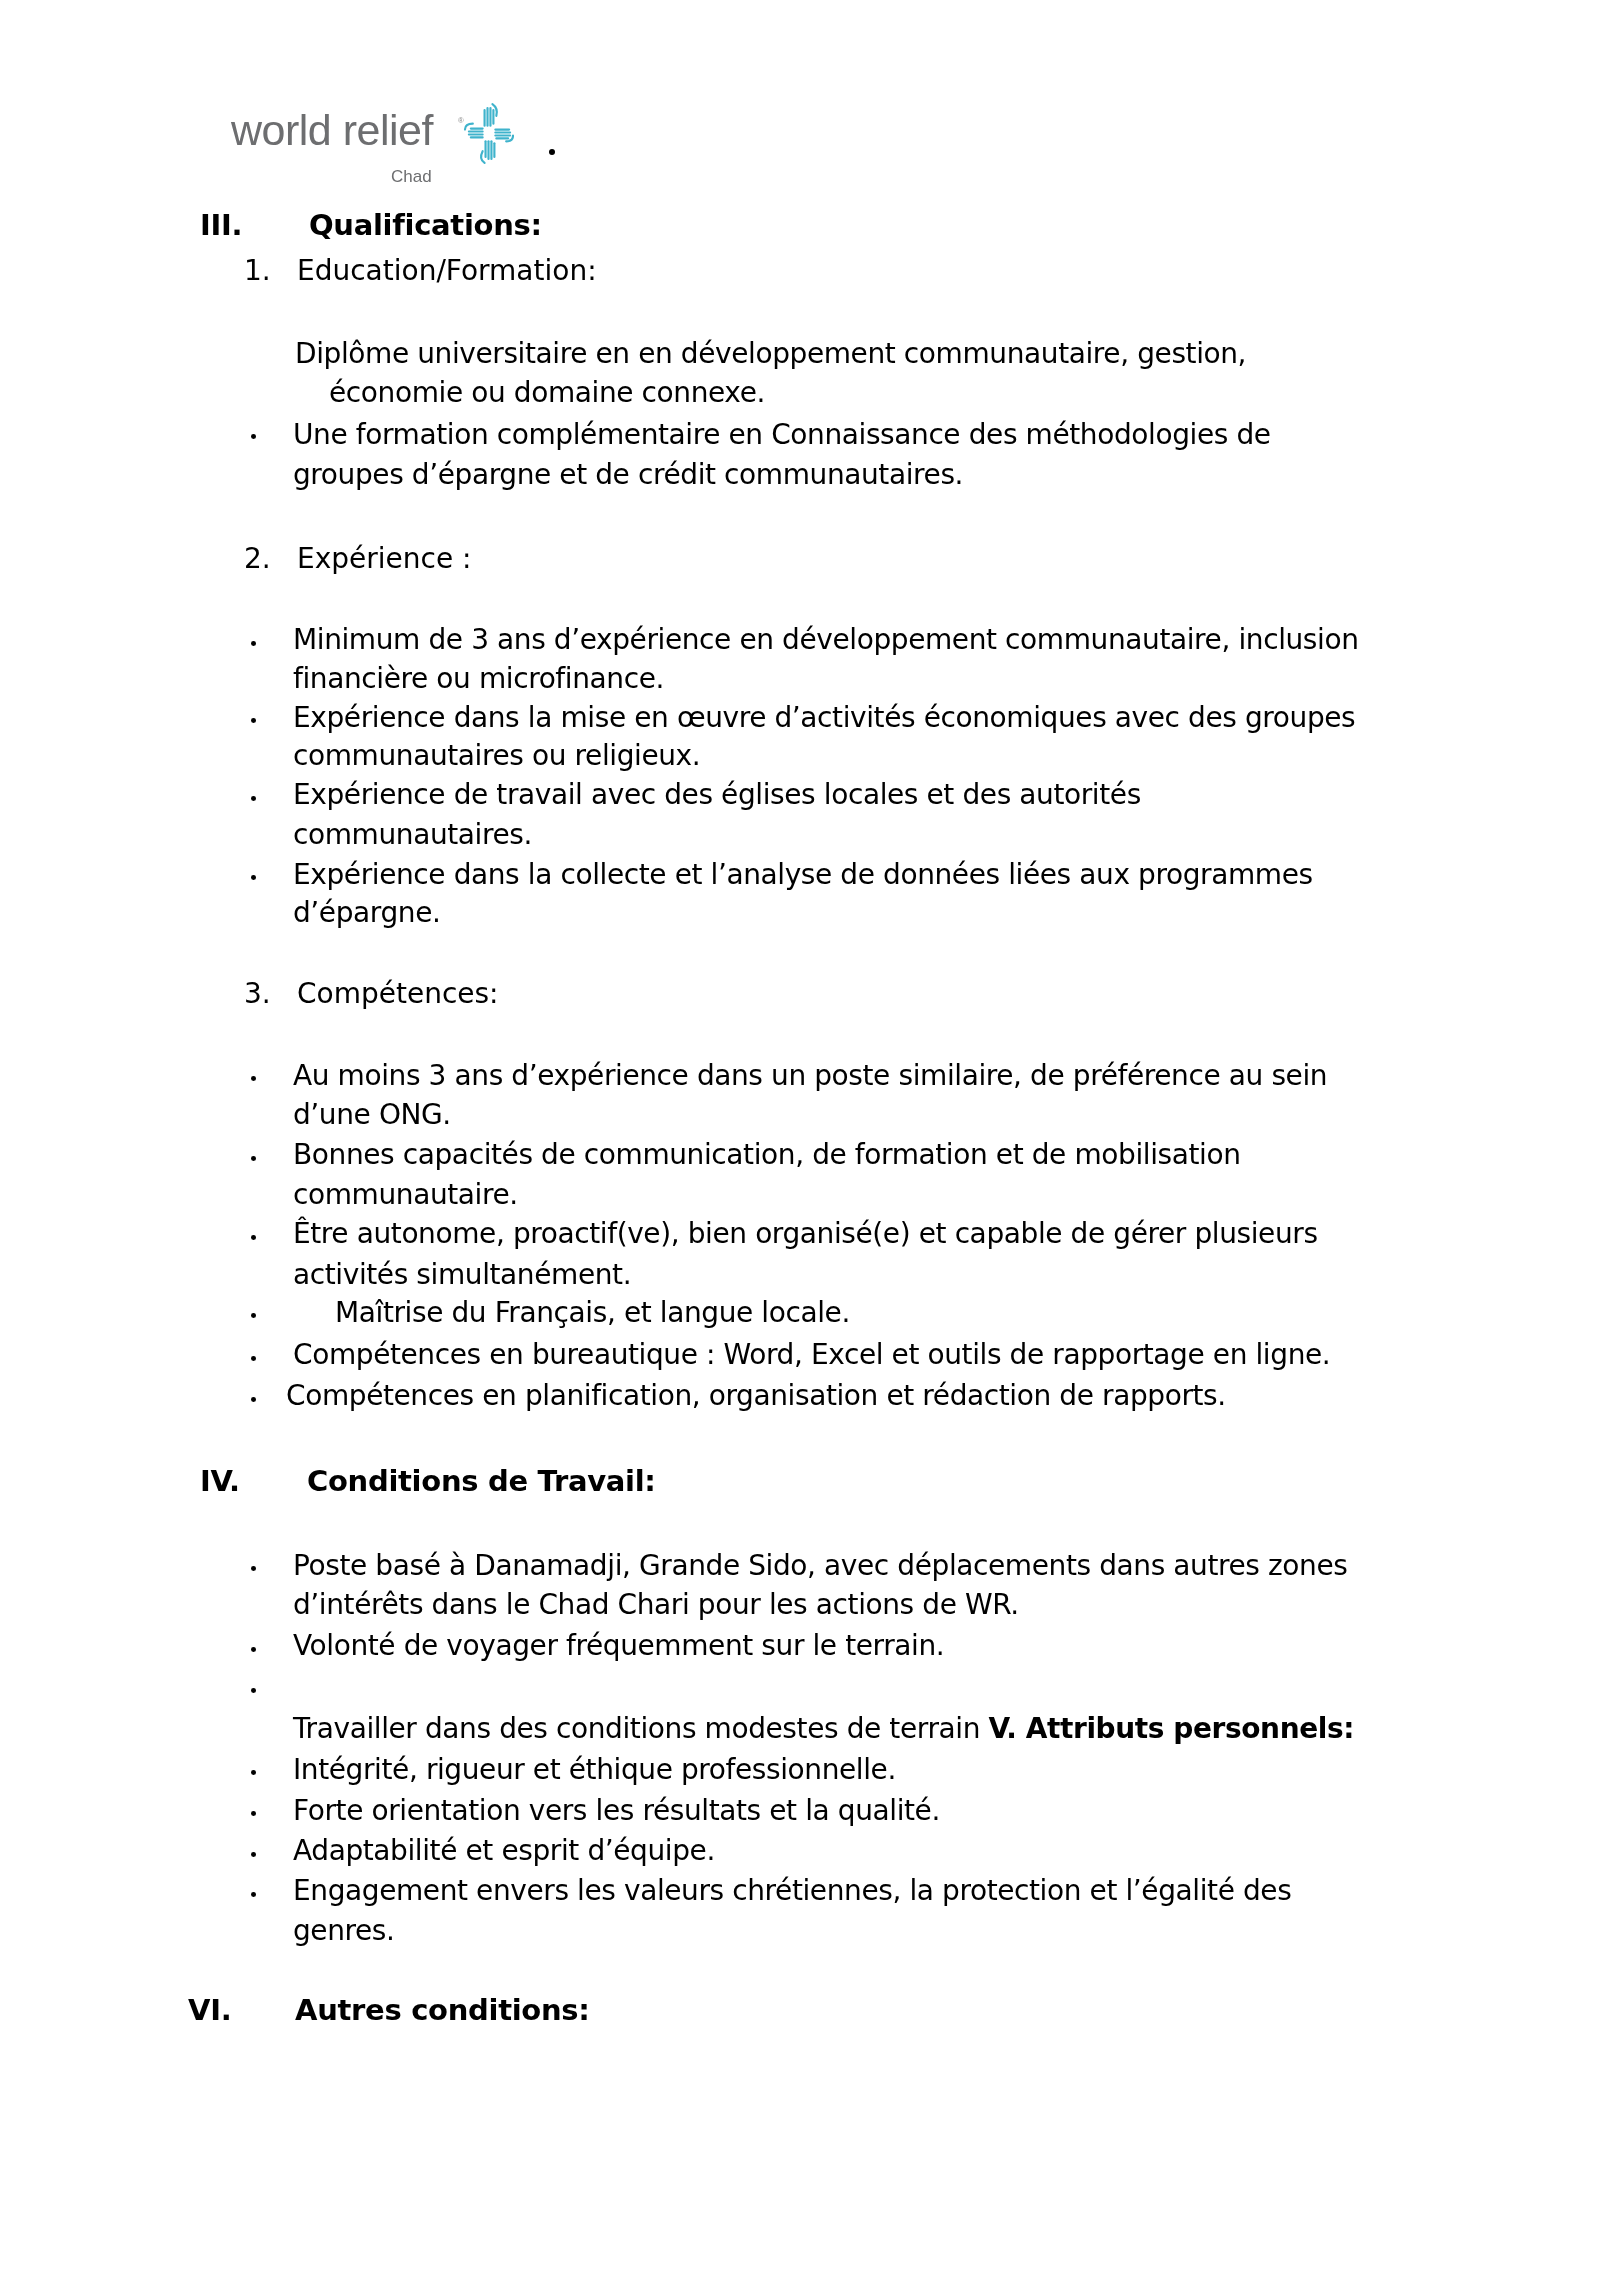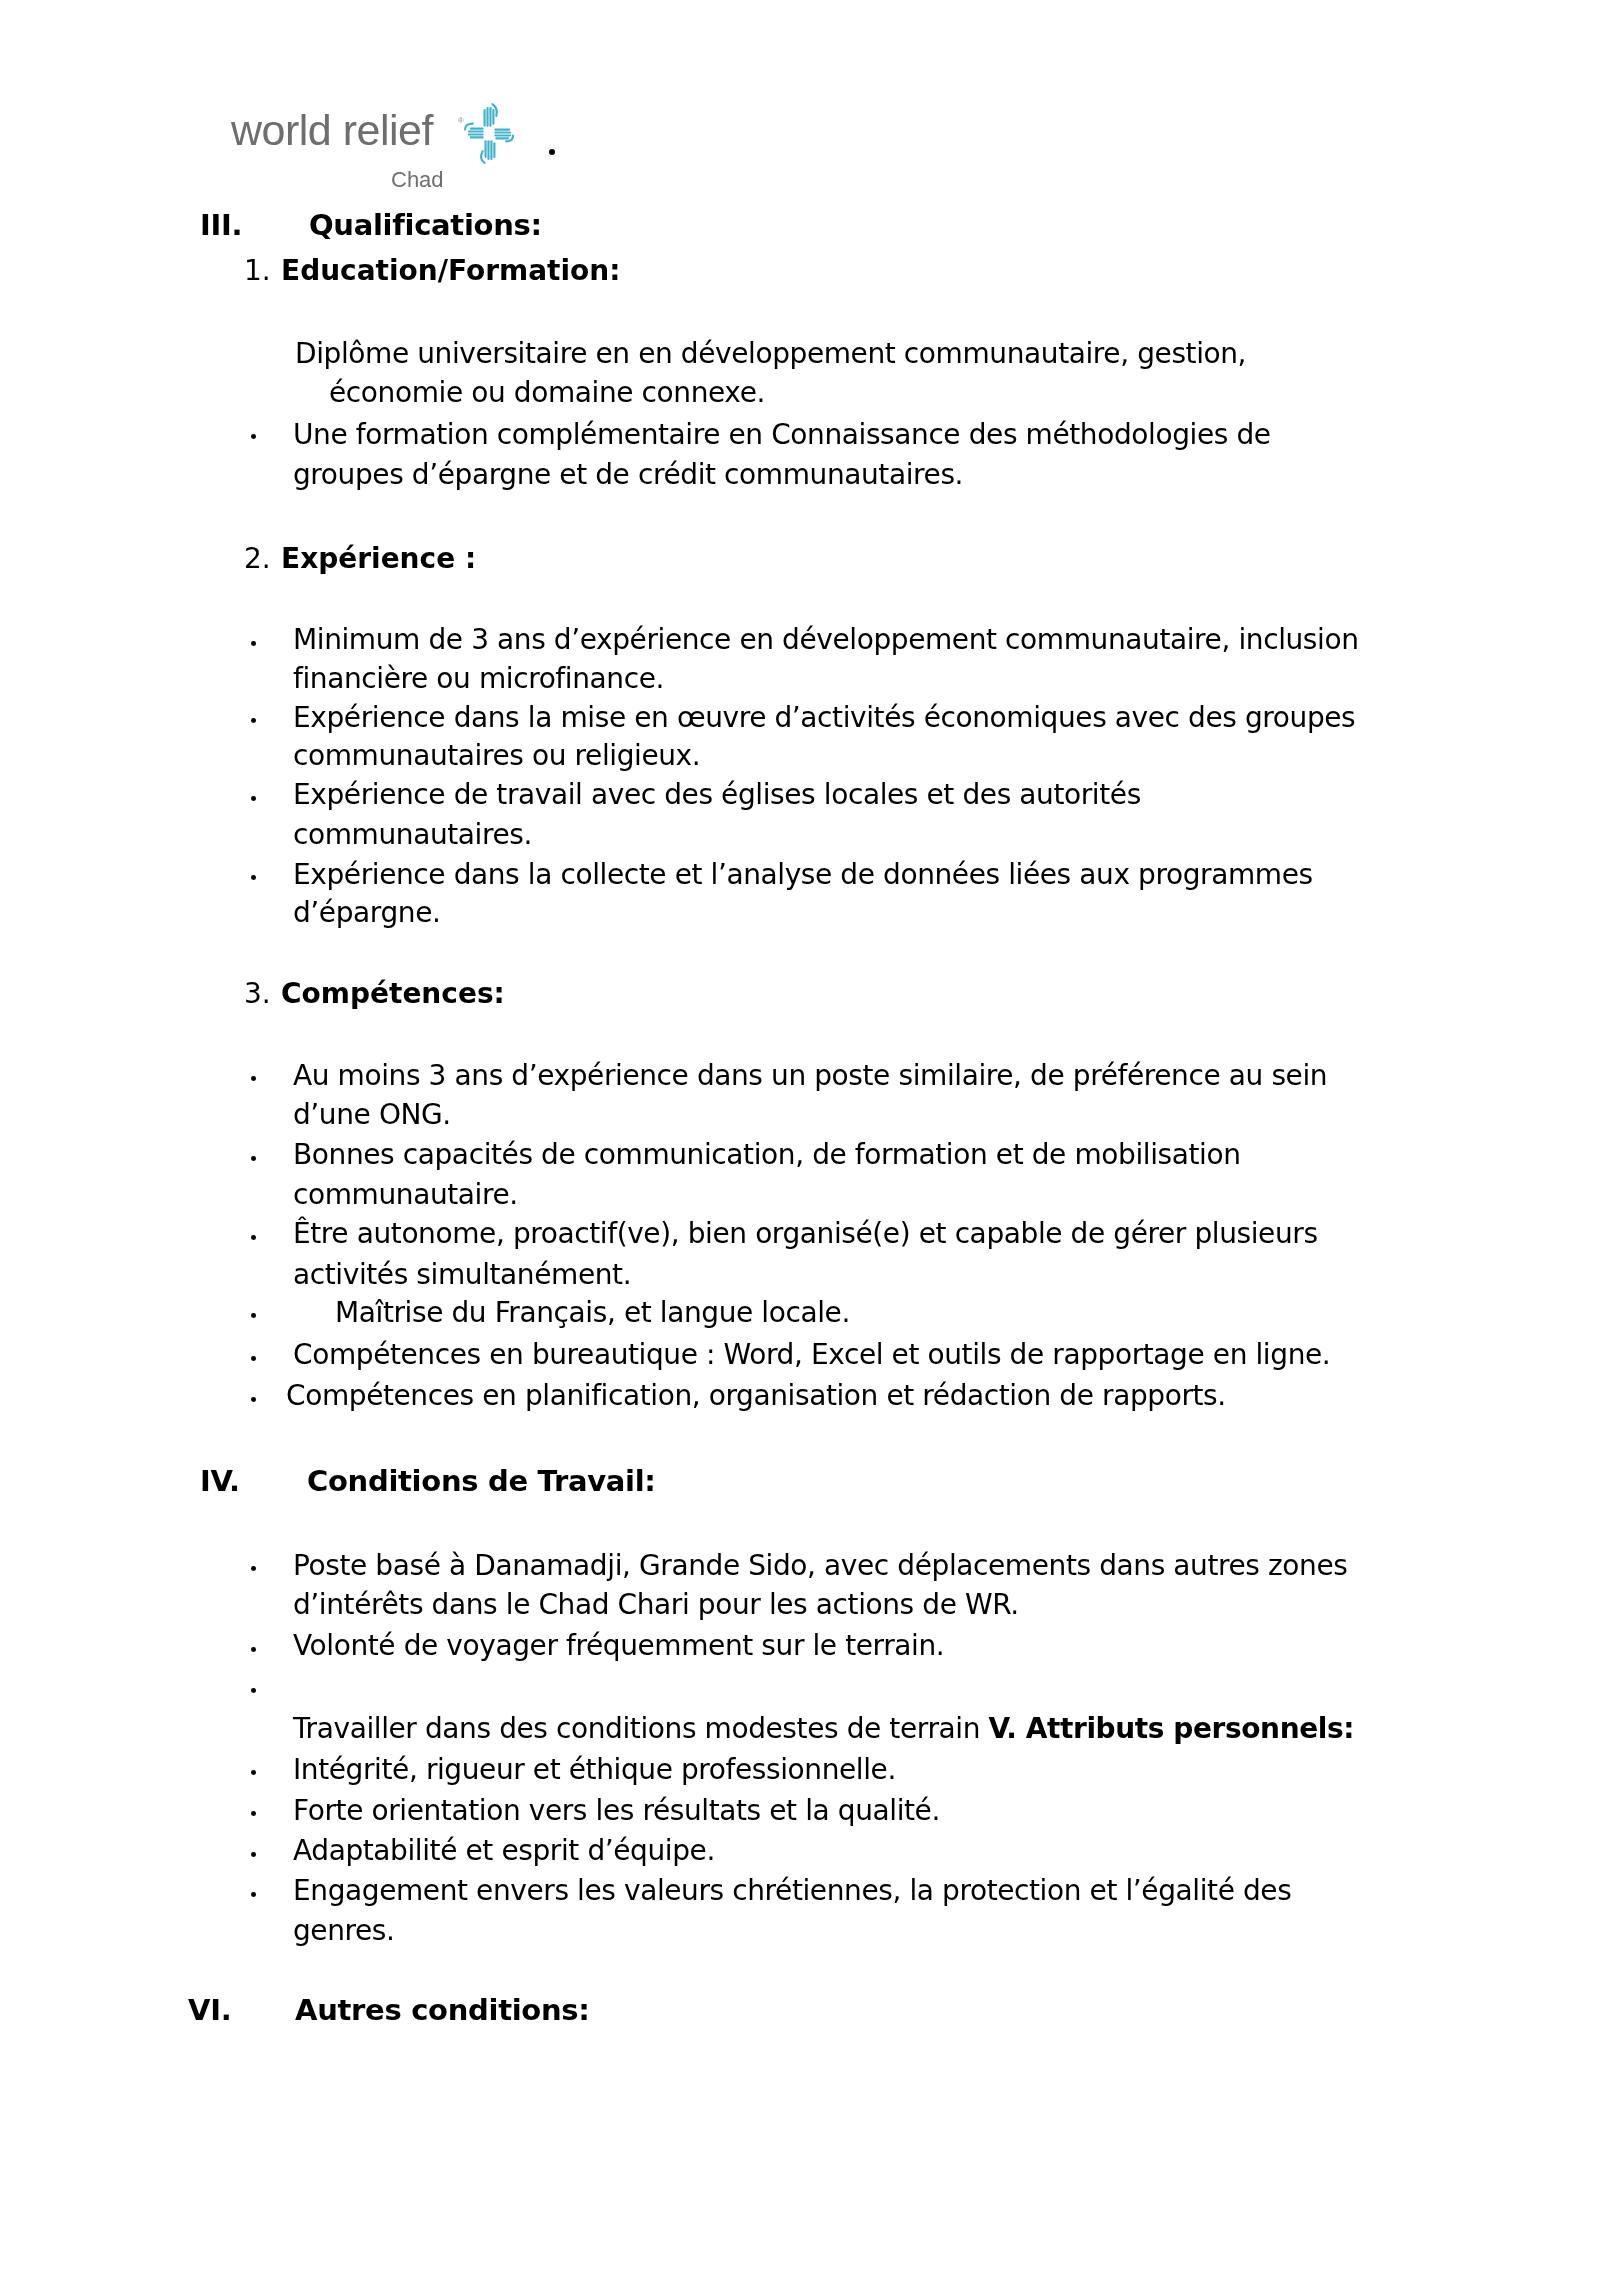--- a/index.html
+++ b/index.html
@@ -13,28 +13,28 @@
     .logo { position: absolute; left: 231px; top: 98px; width: 294px; height: 98px; }
     .logo-word {
       position: absolute; left: 0; top: 7.8px;
       font-family: "Liberation Sans", sans-serif; font-size: 43px; color: #6d6e70;
       letter-spacing: -0.5px; font-weight: normal;
     }
     .logo-reg { position: absolute; left: 227px; top: 17.6px; font-size: 7.8px; color: #8a8a8a; font-family: "Liberation Sans", sans-serif; }
     .logo-icon { position: absolute; left: 232px; top: 3.9px; width: 51px; height: 63px; }
     .logo-sub {
       position: absolute; left: 160px; top: 69px;
-      font-family: "Liberation Sans", sans-serif; font-size: 22px; color: #6d6e70;
+      font-family: "Liberation Sans", sans-serif; font-size: 17px; color: #6d6e70;
     }
     .top-dot { position: absolute; left: 549px; top: 149px; width: 5.9px; height: 5.9px; border-radius: 50%; background: #000; }
 
     
     .h-roman { font-size: 29px; font-weight: bold; letter-spacing: -0.3px; }
     .h-sub-num { font-size: 28px; }
-    .h-sub-label { font-size: 28px; font-weight: bold; }
+    .h-sub-label { font-size: 28px; font-weight: normal; margin-left: 16px; }
 
     
     .txt { font-size: 28px; line-height: 39px; letter-spacing: -0.4px; }
     .bullet {
       position: absolute; width: 4.9px; height: 4.9px; border-radius: 50%; background: #000;
     }
     .bold { font-weight: bold; }
   </style>
 </head>
 <body>

